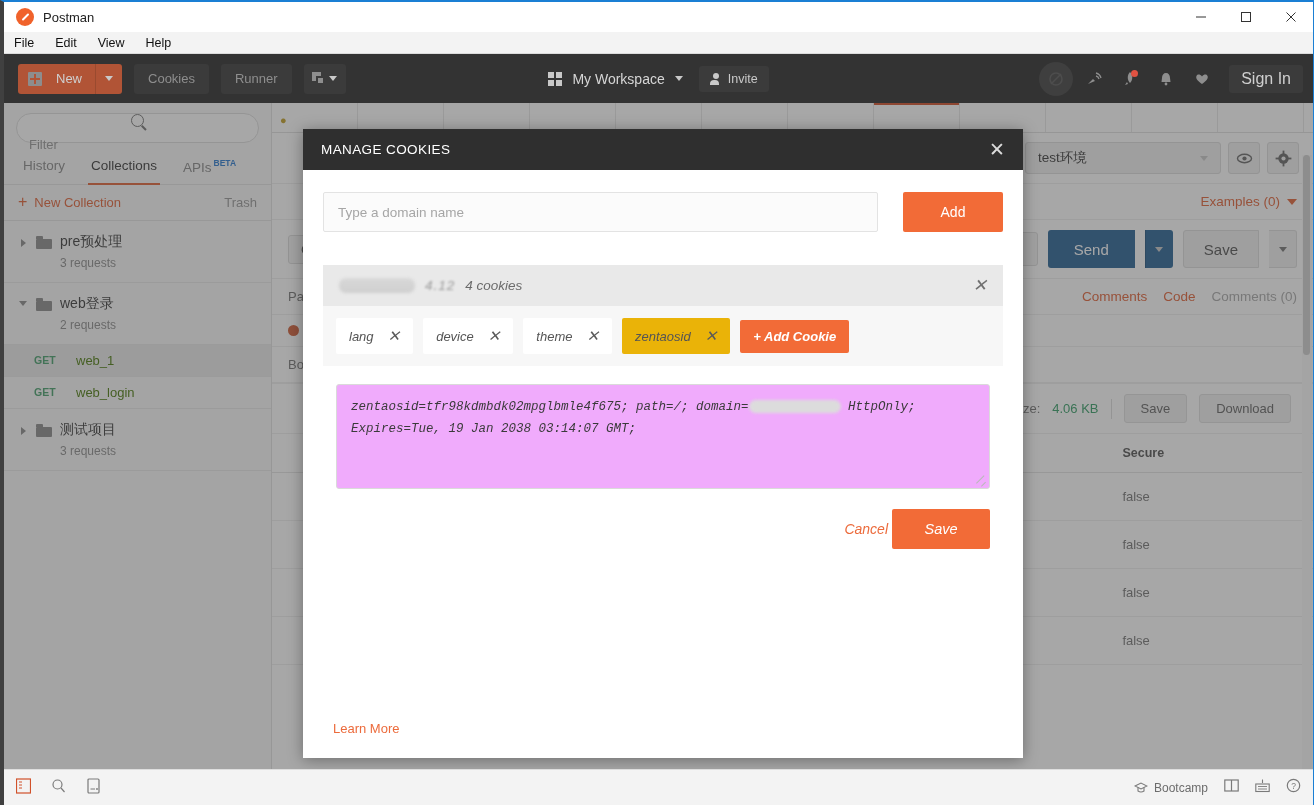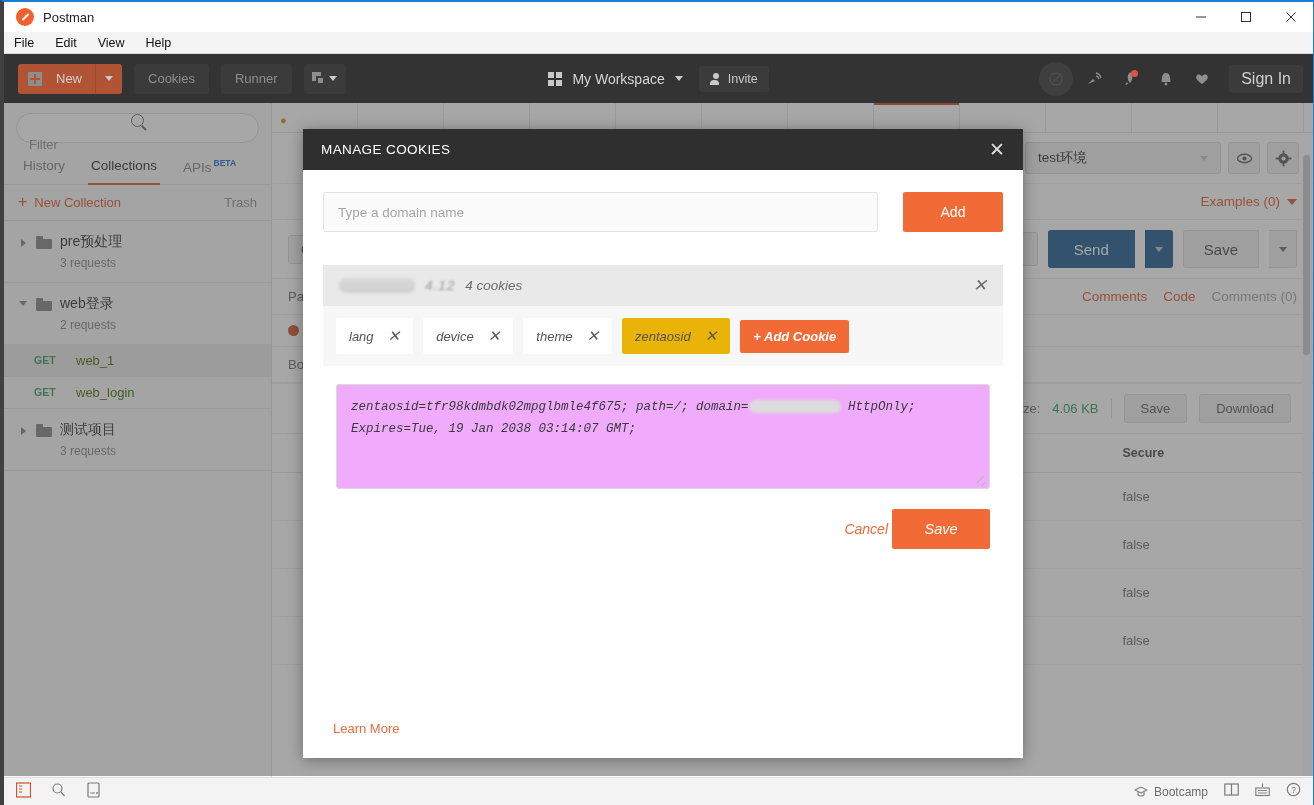--- a/index.html
+++ b/index.html
@@ -298,21 +298,21 @@
   .modal-actions { display: flex; align-items: center; justify-content: flex-end; gap: 4px; padding: 20px 13px 0 13px; }
   .btn-cancel { color: #ec6b3c; font-size: 14px; }
   .btn-save-modal {
     background: #f26b37; color: #fff; width: 98px; height: 40px; border-radius: 2px;
     display: flex; align-items: center; justify-content: center; font-size: 14.5px;
   }
   .learn-more { position: absolute; left: 30px; bottom: 22px; color: #ec6b3c; font-size: 13px; }
 
   
   .statusbar {
-    position: absolute; left: 0; right: 0; bottom: 0; height: 28px; background: #f3f3f3;
+    position: absolute; left: 0; right: 0; bottom: 0; height: 36px; background: #f3f3f3;
     border-top: 1px solid #dedede; display: flex; align-items: center; padding: 0 12px;
     z-index: 70;
   }
   .sb-left { display: flex; align-items: center; gap: 20px; }
   .sb-right { margin-left: auto; display: flex; align-items: center; gap: 16px; }
   .sb-text { font-size: 12px; color: #6c6c6c; }
   .sb-item { display: flex; align-items: center; gap: 6px; }
 </style>
 </head>
 <body>

